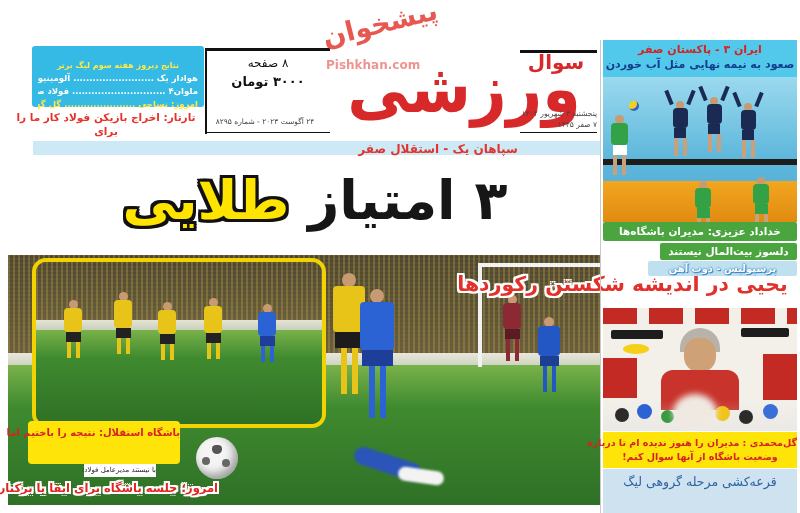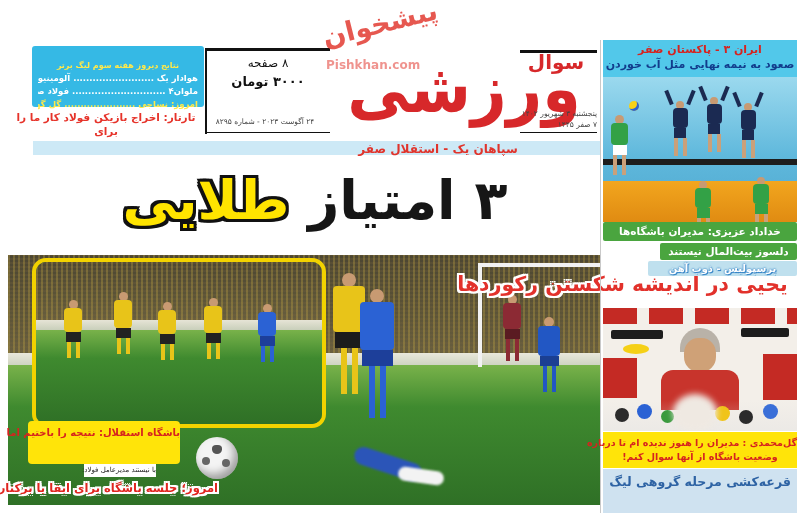--- a/index.html
+++ b/index.html
@@ -299,16 +299,16 @@
       <div class="abs" style="left:70px;top:-6px;width:44px;height:38px;border-radius:50%;background:#efe9e2;filter:blur(3px);"></div>
     </div>
   </div>
 
   <div class="abs rtl ctr" style="left:603px;top:432px;width:194px;height:36px;background:#ffe409;padding-top:3px;box-sizing:border-box;">
     <div class="nowrap" style="font-size:9.5px;font-weight:bold;color:#d6231f;line-height:15px;">گل‌محمدی : مدیران را هنوز ندیده ام تا درباره</div>
     <div class="nowrap" style="font-size:9.5px;font-weight:bold;color:#d6231f;line-height:14px;">وضعیت باشگاه از آنها سوال کنم!</div>
   </div>
 
   <div class="abs rtl ctr" style="left:603px;top:469px;width:194px;height:44px;background:#cfe2f0;padding-top:2px;box-sizing:border-box;">
-    <div class="nowrap" style="font-size:12.5px;font-weight:bold;color:#2e63a4;line-height:21px;">قرعه‌کشی مرحله گروهی لیگ</div>
+    <div class="nowrap" style="font-size:12.5px;font-weight:normal;color:#2e63a4;line-height:21px;">قرعه‌کشی مرحله گروهی لیگ</div>
   </div>
 
 </div>
 
 </body></html>

